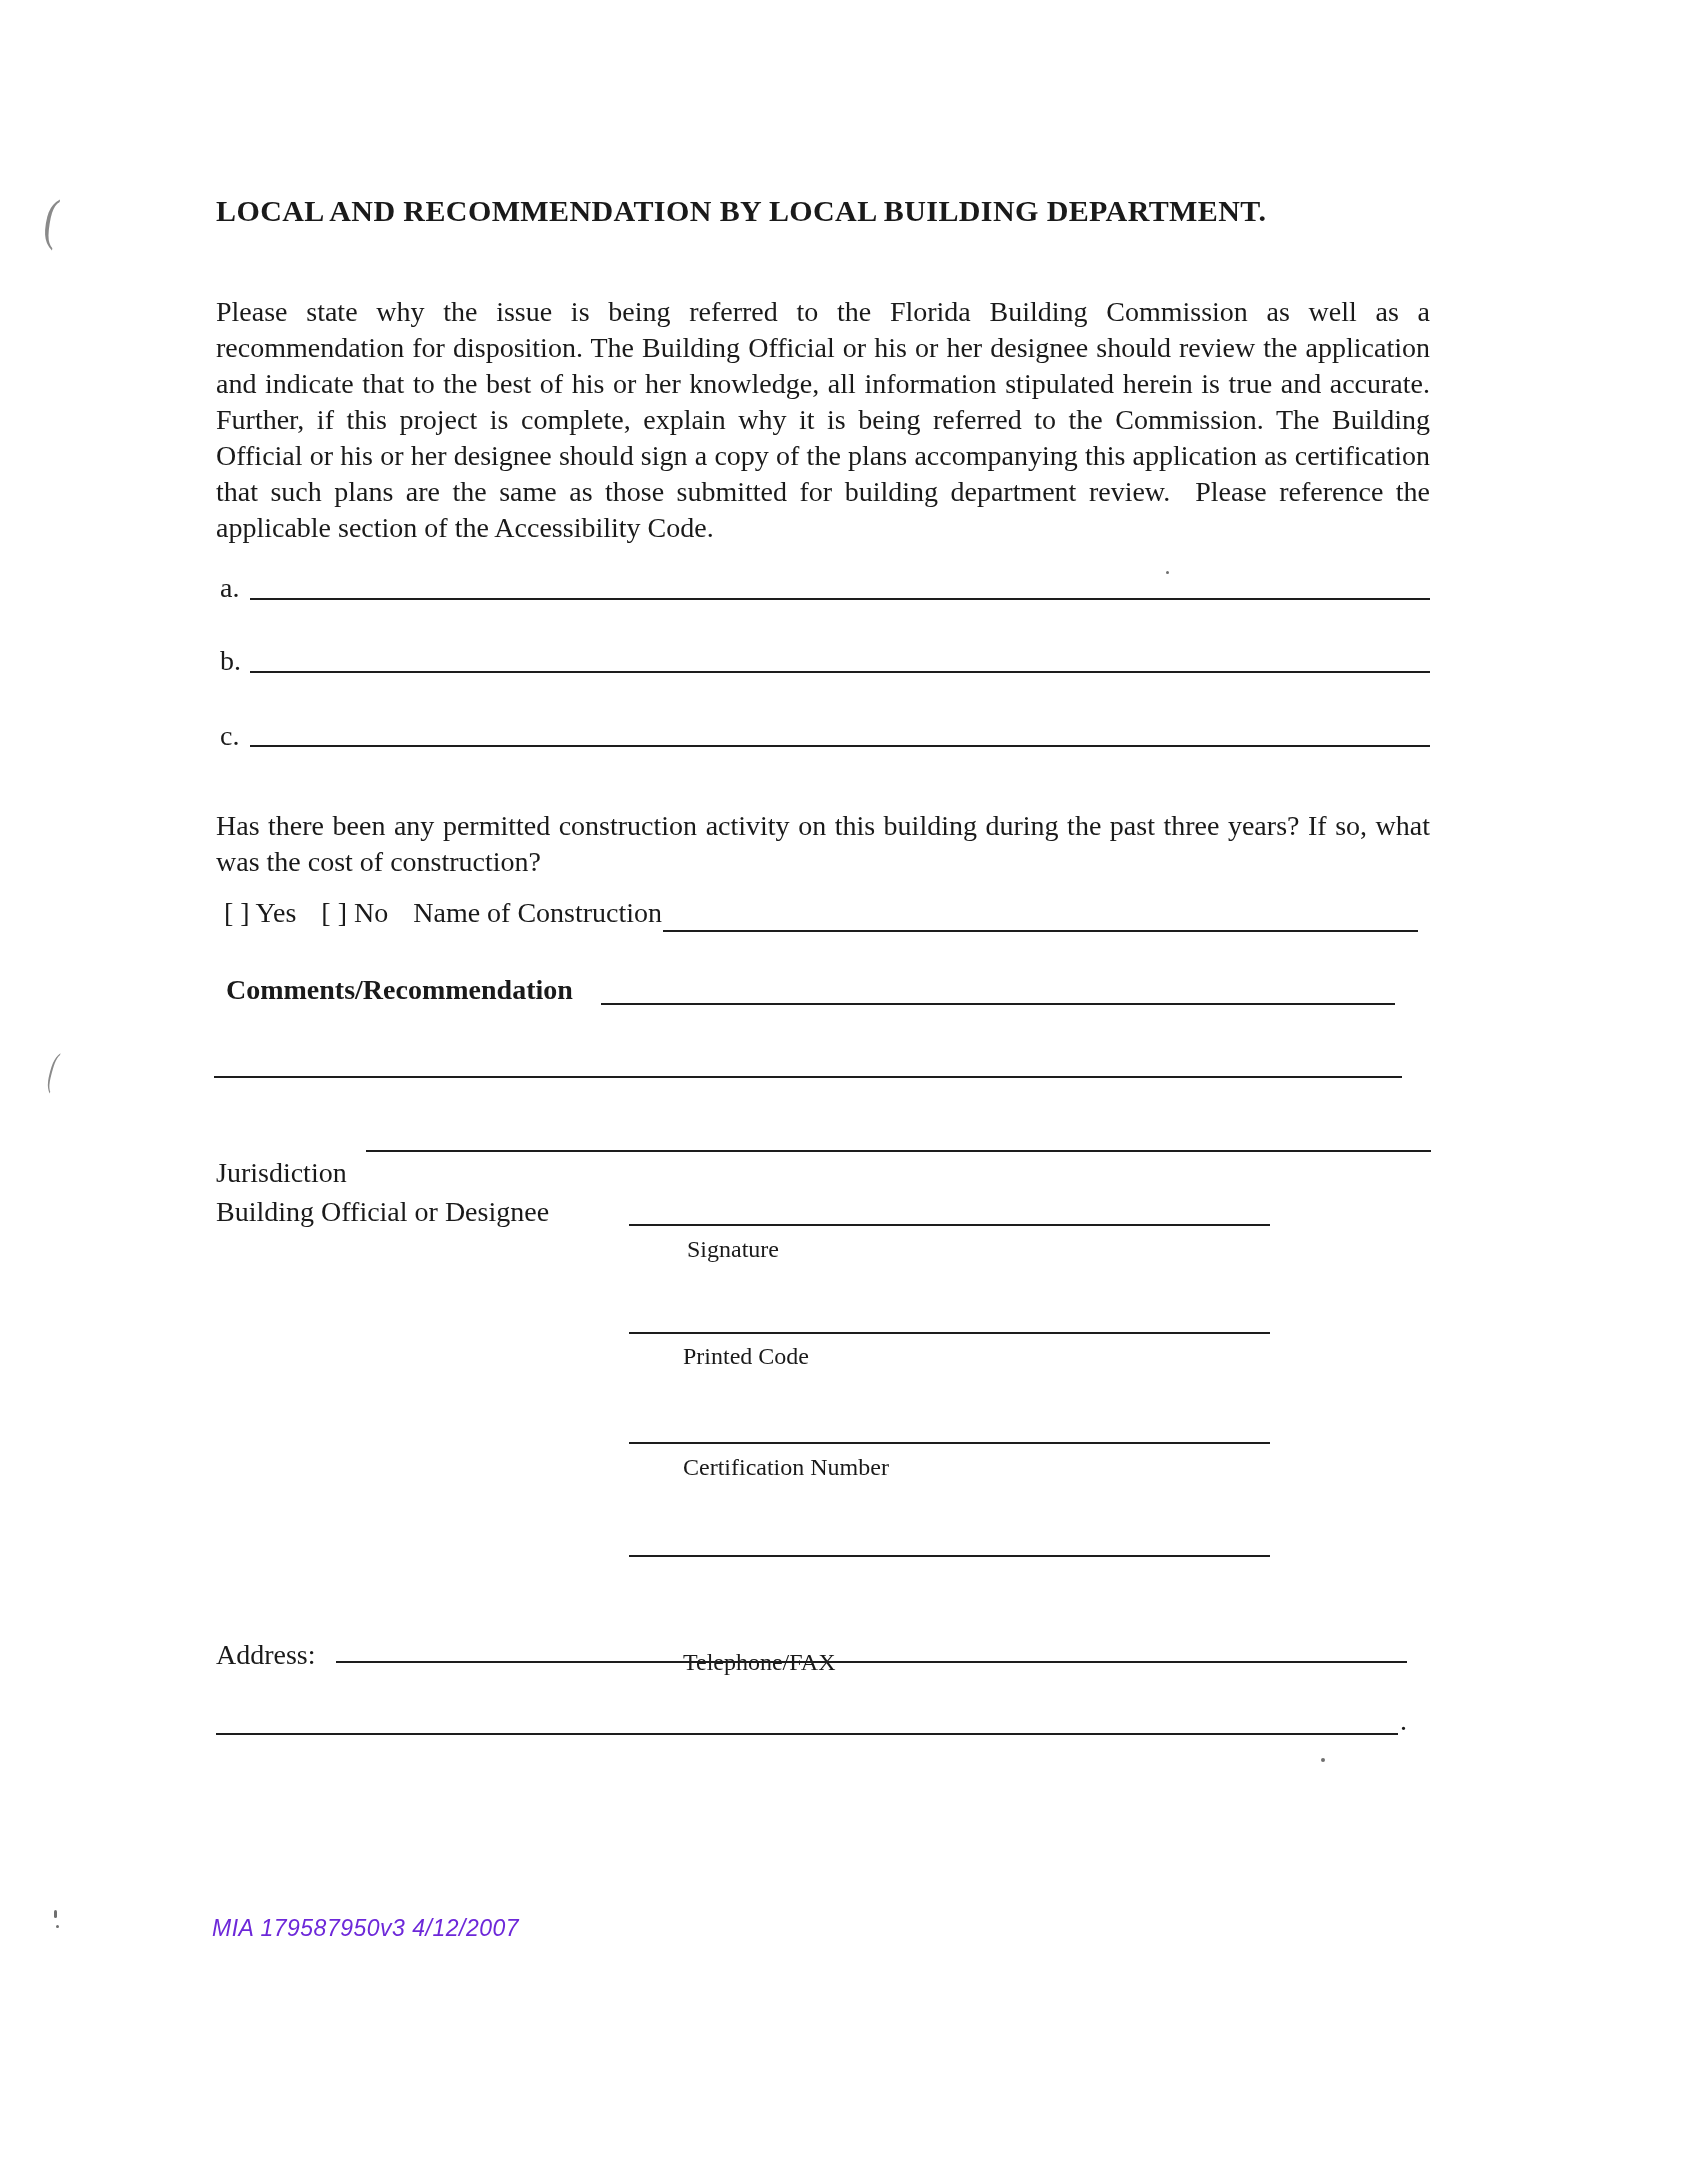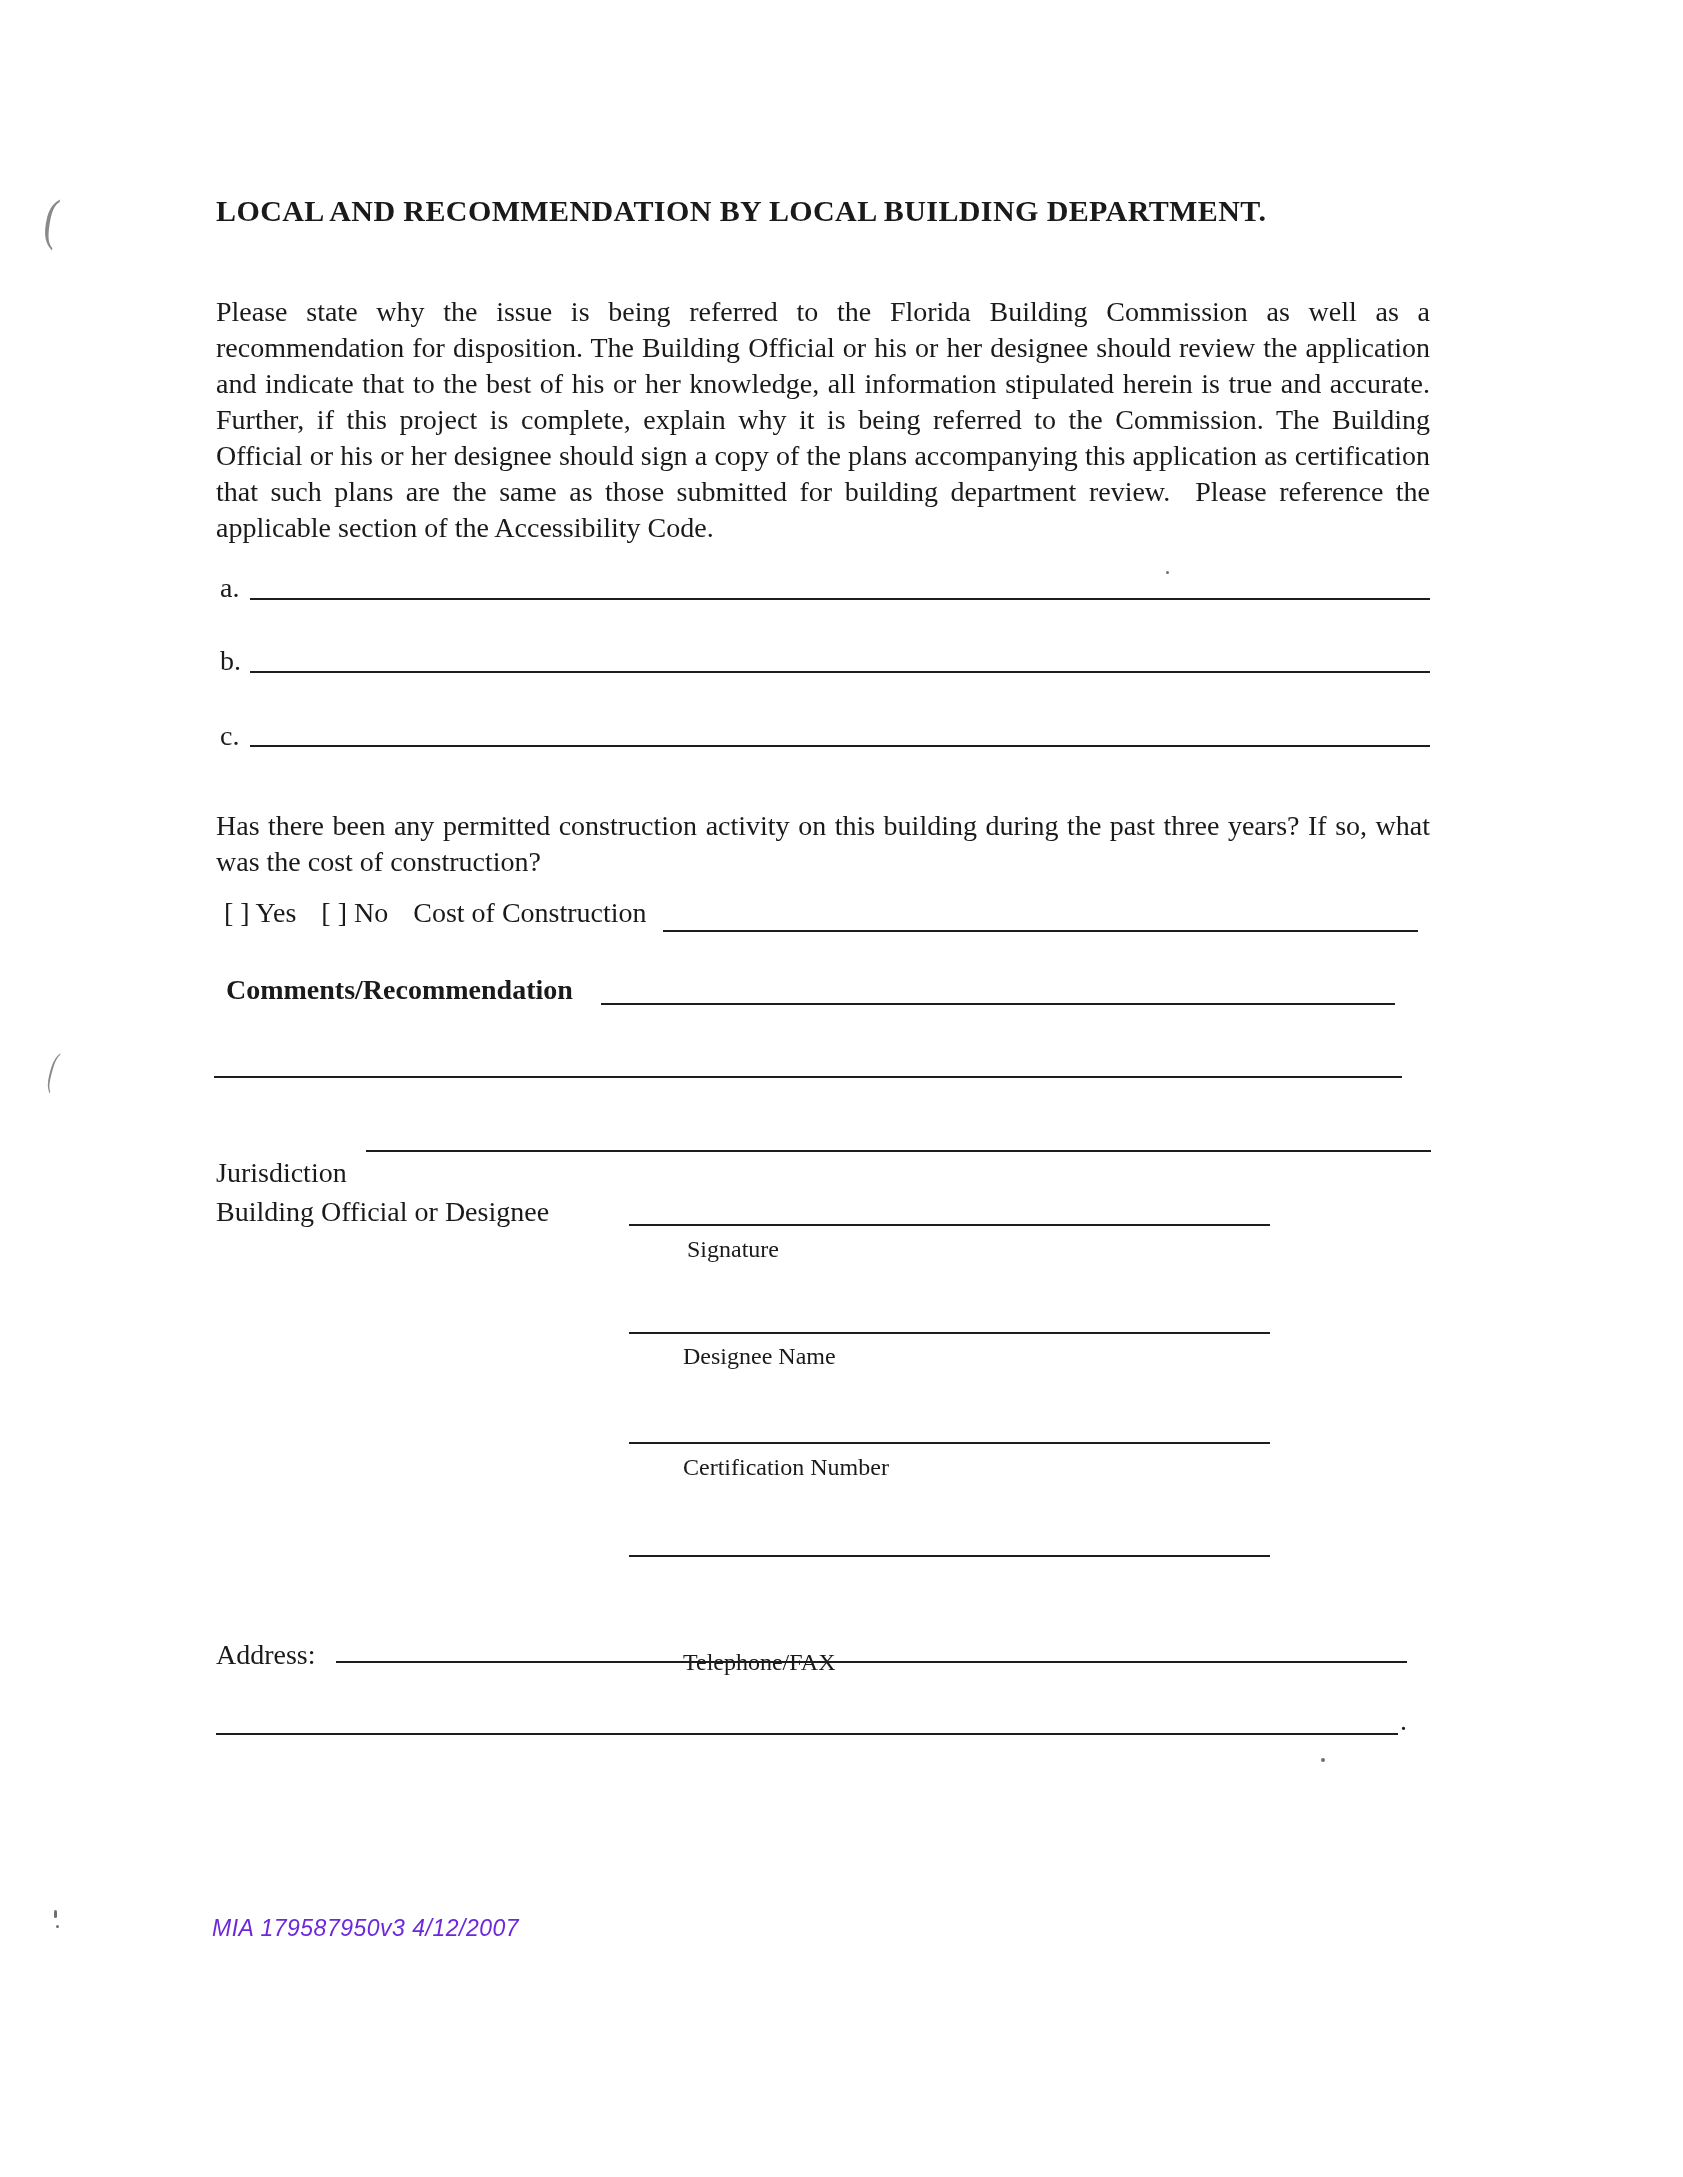--- a/index.html
+++ b/index.html
@@ -72,38 +72,38 @@
   <div class="rule" style="left:250px;top:671px;width:1180px;"></div>
 
   <div class="abs plain" style="left:220px;top:720px;">c.</div>
   <div class="rule" style="left:250px;top:745px;width:1180px;"></div>
 
   <div class="abs bodytext" style="left:216px;top:785px;width:1214px;">Has there been any permitted construction activity on this building during the past three years? If so, what was the cost of construction?</div>
 
   <div class="abs plain yesno" style="left:216px;top:897px;">
     <span>[ ] Yes</span>
     <span>[ ] No</span>
-    <span>Cost of Construction</span>
+    <span>Name of Construction</span>
   </div>
   <div class="rule" style="left:663px;top:930px;width:755px;"></div>
 
   <div class="abs plain bold" style="left:216px;top:974px;">Comments/Recommendation</div>
   <div class="rule" style="left:601px;top:1003px;width:794px;"></div>
   <div class="rule" style="left:214px;top:1076px;width:1188px;"></div>
 
   <div class="abs plain" style="left:216px;top:1125px;margin-top:32px;">Jurisdiction</div>
   <div class="rule" style="left:366px;top:1150px;width:1065px;"></div>
 
   <div class="abs plain" style="left:216px;top:1196px;">Building Official or Designee</div>
 
   <div class="rule" style="left:629px;top:1224px;width:641px;"></div>
   <div class="abs caption" style="left:687px;top:1236px;">Signature</div>
 
   <div class="rule" style="left:629px;top:1332px;width:641px;"></div>
-  <div class="abs caption" style="left:683px;top:1343px;">Designee Name</div>
+  <div class="abs caption" style="left:683px;top:1343px;">Printed Code</div>
 
   <div class="rule" style="left:629px;top:1442px;width:641px;"></div>
   <div class="abs caption" style="left:683px;top:1454px;">Certification Number</div>
 
   <div class="rule" style="left:629px;top:1555px;width:641px;"></div>
   <div class="abs caption" style="left:683px;top:1632px;margin-top:17px;">Telephone/FAX</div>
 
   <div class="abs plain" style="left:216px;top:1639px;">Address:</div>
   <div class="rule" style="left:336px;top:1661px;width:1071px;"></div>
   <div class="rule" style="left:216px;top:1733px;width:1182px;"></div>

